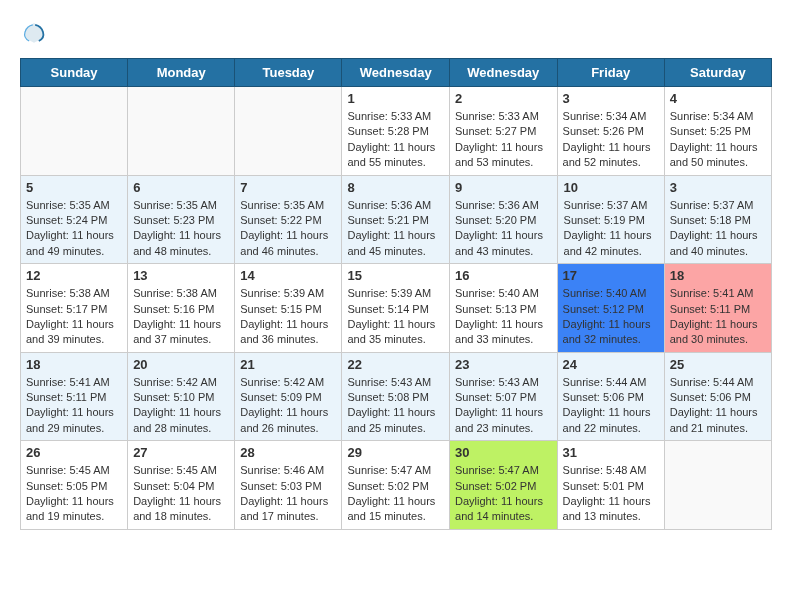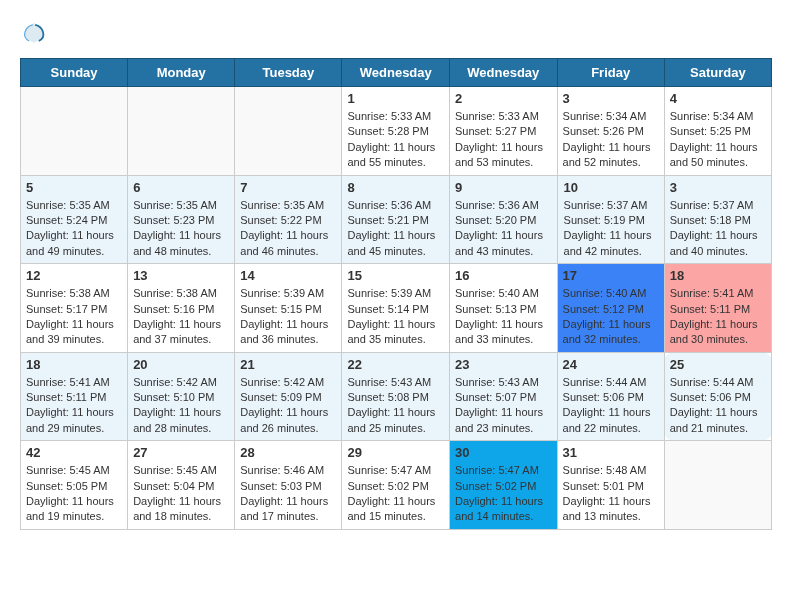--- a/index.html
+++ b/index.html
@@ -272,30 +272,30 @@
           <div class="day-info" style="white-space: pre-line;">Sunrise: 5:43 AM
 Sunset: 5:07 PM
 Daylight: 11 hours and 23 minutes.</div>
         </td>
         <td style="background-color: rgb(234, 244, 251);">
           <div class="day-number">24</div>
           <div class="day-info" style="white-space: pre-line;">Sunrise: 5:44 AM
 Sunset: 5:06 PM
 Daylight: 11 hours and 22 minutes.</div>
         </td>
-        <td style="background-color: rgb(234, 244, 251); border-radius: 10px;">
+        <td style="background-color: rgb(234, 244, 251);">
           <div class="day-number">25</div>
           <div class="day-info" style="white-space: pre-line;">Sunrise: 5:44 AM
 Sunset: 5:06 PM
 Daylight: 11 hours and 21 minutes.</div>
         </td>
       </tr>
       <tr>
         <td style="background-color: rgb(255, 255, 255);">
-          <div class="day-number">42</div>
+          <div class="day-number">26</div>
           <div class="day-info" style="white-space: pre-line;">Sunrise: 5:45 AM
 Sunset: 5:05 PM
 Daylight: 11 hours and 19 minutes.</div>
         </td>
         <td style="background-color: rgb(255, 255, 255);">
           <div class="day-number">27</div>
           <div class="day-info" style="white-space: pre-line;">Sunrise: 5:45 AM
 Sunset: 5:04 PM
 Daylight: 11 hours and 18 minutes.</div>
         </td>
@@ -304,21 +304,21 @@
           <div class="day-info" style="white-space: pre-line;">Sunrise: 5:46 AM
 Sunset: 5:03 PM
 Daylight: 11 hours and 17 minutes.</div>
         </td>
         <td style="background-color: rgb(255, 255, 255); margin-top: 32px;">
           <div class="day-number">29</div>
           <div class="day-info" style="white-space: pre-line;">Sunrise: 5:47 AM
 Sunset: 5:02 PM
 Daylight: 11 hours and 15 minutes.</div>
         </td>
-        <td style="background-color: #0ea5e9;">
+        <td style="background-color: #bef264;">
           <div class="day-number">30</div>
           <div class="day-info" style="white-space: pre-line;">Sunrise: 5:47 AM
 Sunset: 5:02 PM
 Daylight: 11 hours and 14 minutes.</div>
         </td>
         <td style="background-color: rgb(255, 255, 255);">
           <div class="day-number">31</div>
           <div class="day-info" style="white-space: pre-line;">Sunrise: 5:48 AM
 Sunset: 5:01 PM
 Daylight: 11 hours and 13 minutes.</div>

